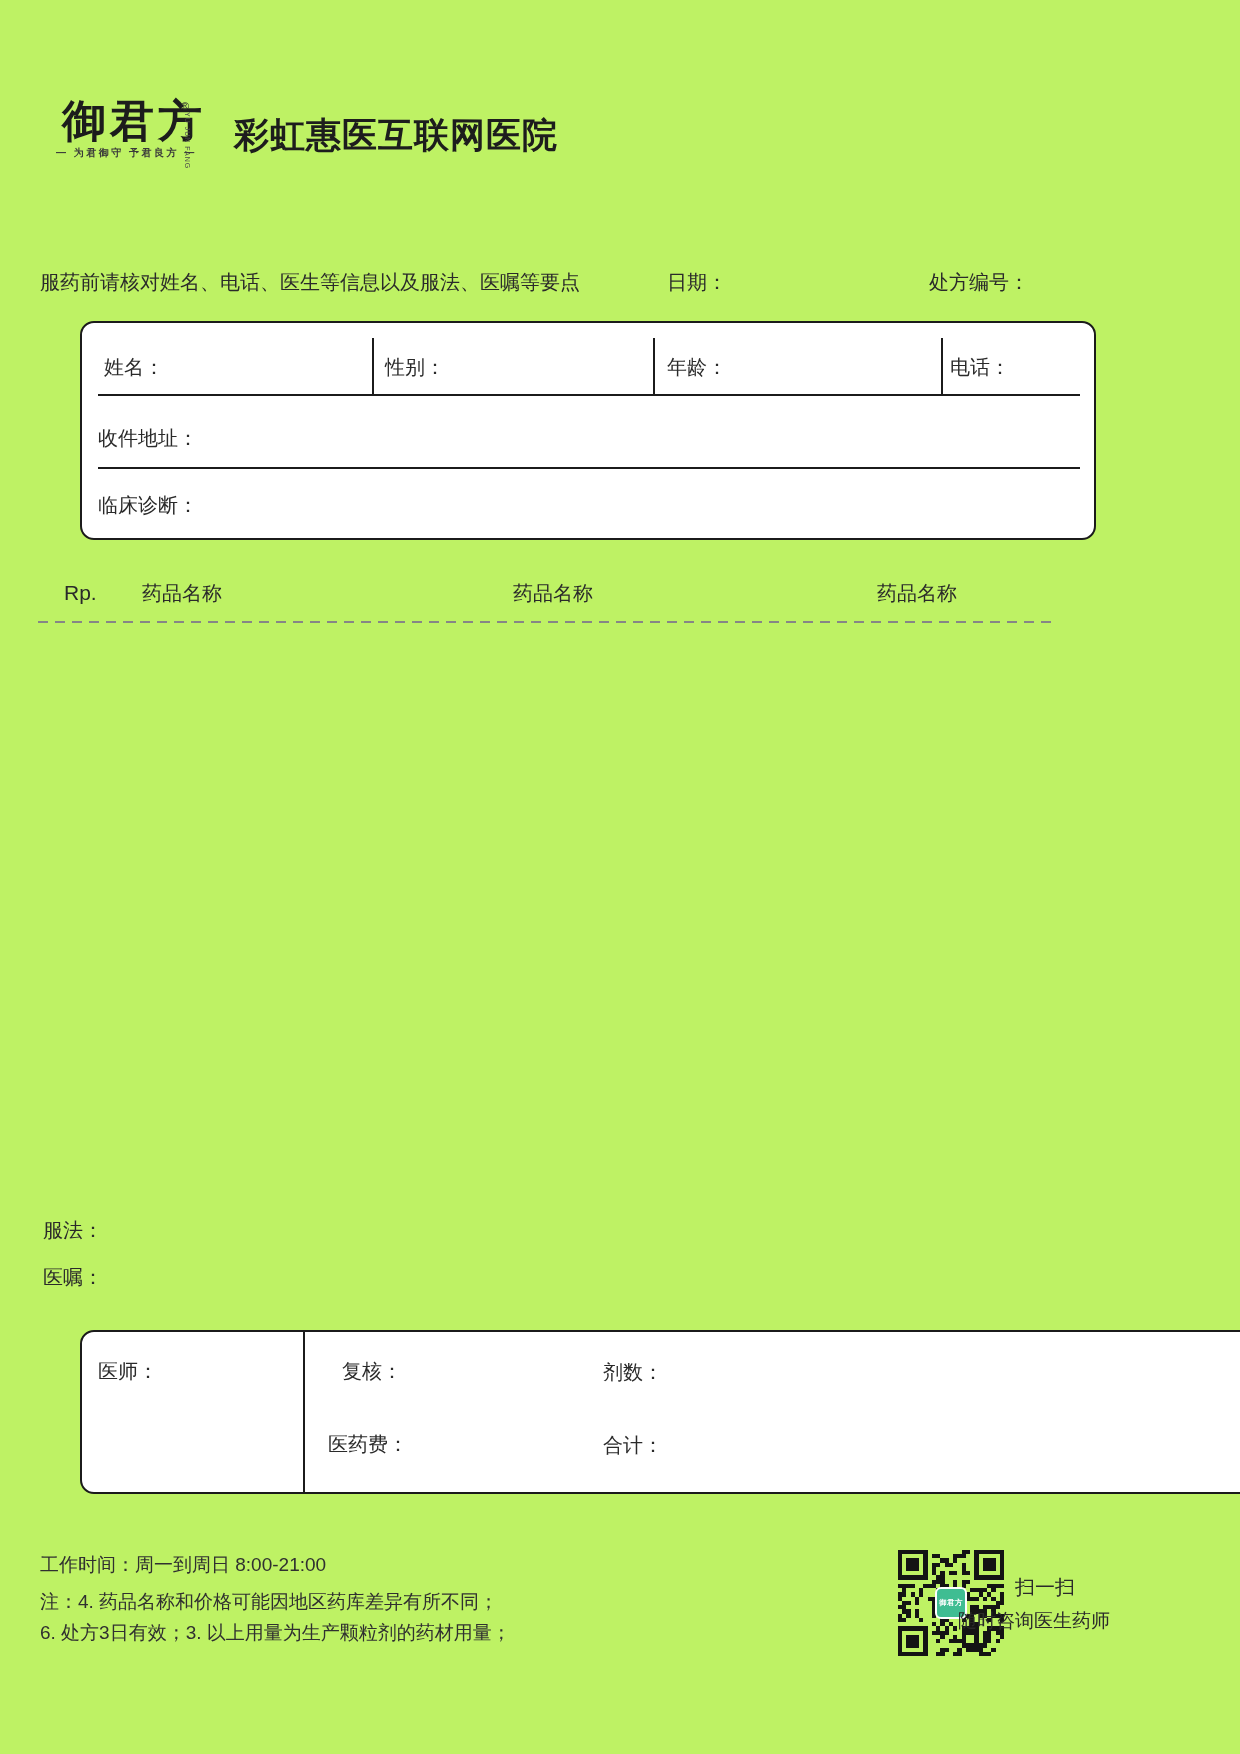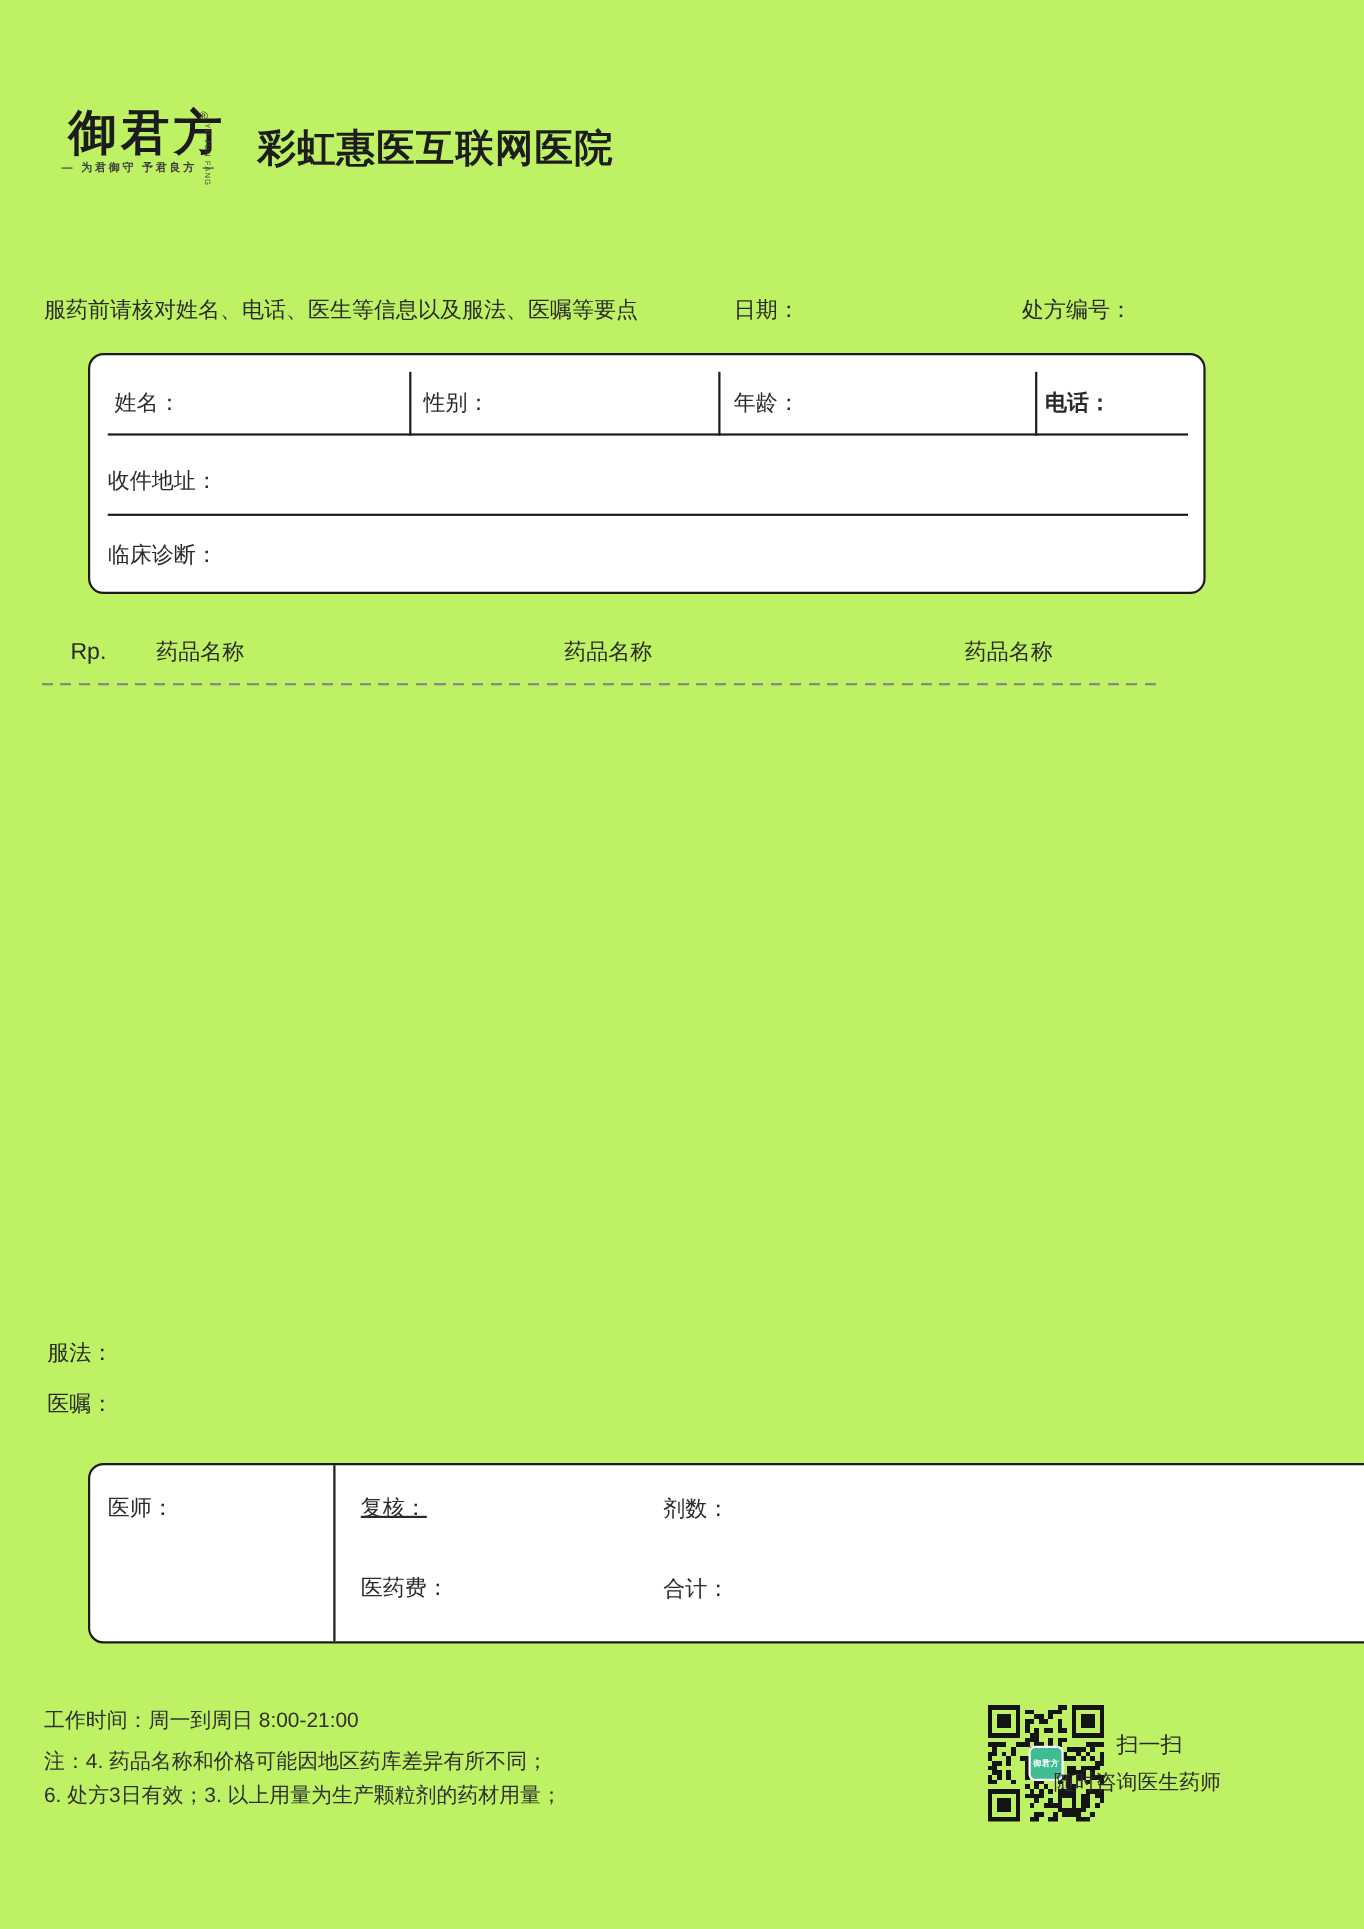--- a/index.html
+++ b/index.html
@@ -77,38 +77,38 @@
     <div class="vline" style="left:290px;top:15px;height:58px;"></div>
     <div class="vline" style="left:571px;top:15px;height:58px;"></div>
     <div class="vline" style="left:859px;top:15px;height:58px;"></div>
 
     <div class="hline" style="left:16px;top:71px;width:982px;"></div>
     <div class="hline" style="left:16px;top:144px;width:982px;"></div>
 
     <div class="abs lbl" style="left:22px;top:34px;">姓名：</div>
     <div class="abs lbl" style="left:303px;top:34px;">性别：</div>
     <div class="abs lbl" style="left:585px;top:34px;">年龄：</div>
-    <div class="abs lbl" style="left:868px;top:34px;font-weight:bold;">电话：</div>
+    <div class="abs lbl" style="left:868px;top:34px;">电话：</div>
     <div class="abs lbl" style="left:16px;top:105px;">收件地址：</div>
     <div class="abs lbl" style="left:16px;top:172px;">临床诊断：</div>
   </div>
 
   <div class="abs lbl" style="left:64px;top:582px;font-size:21px;">Rp.</div>
   <div class="abs lbl" style="left:142px;top:583px;">药品名称</div>
   <div class="abs lbl" style="left:513px;top:583px;">药品名称</div>
   <div class="abs lbl" style="left:877px;top:583px;">药品名称</div>
   <div class="dashed" style="left:38px;top:621px;width:1020px;"></div>
 
   <div class="abs lbl" style="left:43px;top:1220px;">服法：</div>
   <div class="abs lbl" style="left:43px;top:1267px;">医嘱：</div>
 
   <div class="box" style="left:40px;top:1330px;width:1192px;height:164px;">
     <div class="vline" style="left:221px;top:0;height:160px;"></div>
     <div class="abs lbl" style="left:16px;top:29px;">医师：</div>
-    <div class="abs lbl" style="left:246px;top:29px;text-decoration:underline;">复核：</div>
+    <div class="abs lbl" style="left:260px;top:29px;">复核：</div>
     <div class="abs lbl" style="left:521px;top:30px;">剂数：</div>
     <div class="abs lbl" style="left:246px;top:102px;">医药费：</div>
     <div class="abs lbl" style="left:521px;top:103px;">合计：</div>
   </div>
 
   <div class="abs note-text" style="left:40px;top:1555px;">工作时间：周一到周日 8:00-21:00</div>
   <div class="abs note-text" style="left:40px;top:1592px;">注：4. 药品名称和价格可能因地区药库差异有所不同；</div>
   <div class="abs note-text" style="left:40px;top:1623px;">6. 处方3日有效；3. 以上用量为生产颗粒剂的药材用量；</div>
 
   <div class="abs" style="left:898px;top:1550px;width:106px;height:106px;">

